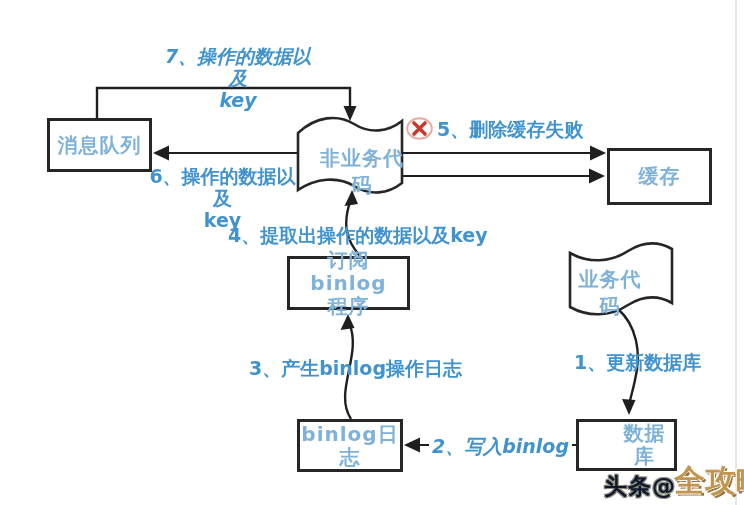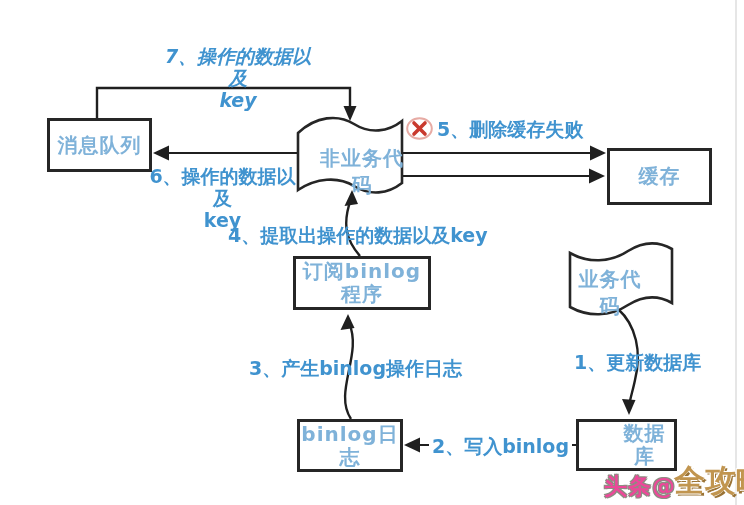--- a/index.html
+++ b/index.html
@@ -18,27 +18,27 @@
   .flag-label{
     position:absolute;z-index:3;text-align:center;color:#7fb2d9;
     font-weight:bold;font-size:20px;letter-spacing:1px;
   }
   .step{
     position:absolute;z-index:3;color:#4093cf;font-weight:bold;
     font-size:19px;line-height:22px;white-space:nowrap;
   }
   .step.two-line{text-align:center;white-space:normal;}
   .step5-row{display:flex;align-items:center;gap:4px;}
-  .onwire{background:#ffffff;padding:0 3px;}
+  .onwire{background:#ffffff;padding:0 3px;font-style:italic;}
   .watermark{
     position:absolute;z-index:4;display:flex;align-items:flex-end;
     font-weight:bold;white-space:nowrap;
   }
   .wm-prefix{
-    font-size:23px;color:#ec4899;letter-spacing:1px;
+    font-size:23px;color:#0f172a;letter-spacing:1px;
     text-shadow:-1px -1px 0 #8d8d82,1px -1px 0 #8d8d82,-1px 1px 0 #8d8d82,1px 1px 0 #8d8d82;
   }
   .wm-brand{
     font-size:31px;color:#c1954f;margin-left:-2px;letter-spacing:0;
     text-shadow:-1px -1px 0 #ffffff,1px -1px 0 #ffffff,-1px 1px 0 #fff,2px 2px 0 #9cченко;
     text-shadow:-1px -1px 0 #ffffff,1px -1px 0 #ffffff,-1px 1px 0 #ffffff,2px 2px 0 #9b7436;
   }
   .edge-line{position:absolute;z-index:0;background:#e6e6e6;}
 </style>
 </head>
@@ -80,21 +80,21 @@
   </svg>
 
   <div class="node" style="left:47px;top:118px;width:105px;height:54px;">
     <span>消息队列</span>
   </div>
 
   <div class="node" style="left:607px;top:124px;width:105px;height:57px;margin-top:24px;">
     <span>缓存</span>
   </div>
 
-  <div class="node" style="left:287px;top:256px;width:138px;height:54px;margin-left:6px;">
+  <div class="node" style="left:287px;top:256px;width:123px;height:54px;">
     <span>
       <span style="display:block">订阅binlog</span>
       <span style="display:block">程序</span>
     </span>
   </div>
 
   <div class="node" style="left:297px;top:419px;width:106px;height:53px;">
     <span>
       <span style="display:block">binlog日</span>
       <span style="display:block">志</span>

